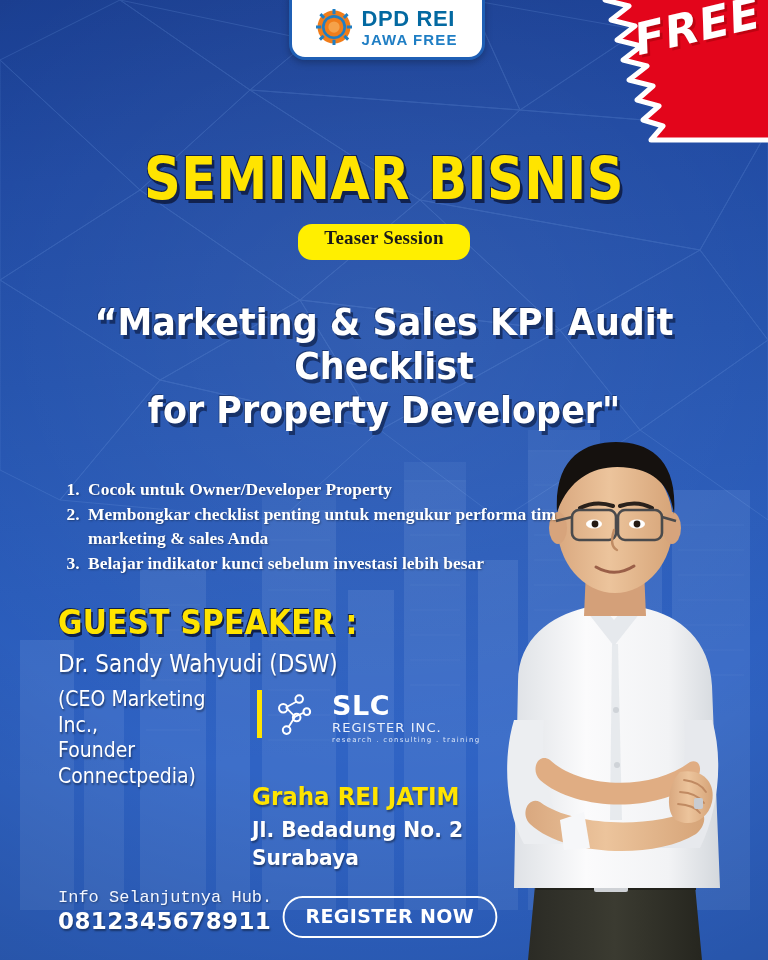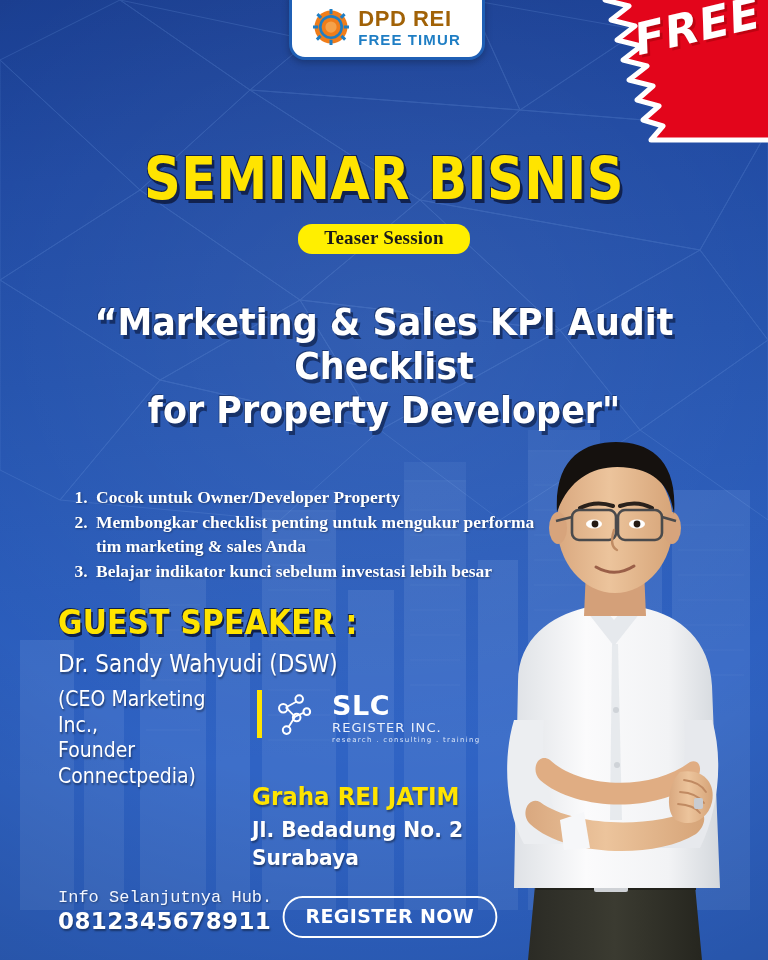--- a/index.html
+++ b/index.html
@@ -18,21 +18,21 @@
 
   
   .logo-card{
     position:absolute;left:289px;top:-16px;width:196px;height:76px;
     background:#fff;border:3px solid #1f5fb5;border-radius:16px;
     display:flex;align-items:center;justify-content:center;gap:9px;
     box-shadow:0 3px 7px rgba(0,0,0,.25);padding-top:10px;
   }
   .rei-mark{width:36px;height:36px;flex:0 0 36px;}
   .logo-text{line-height:1;}
-  .logo-l1{font-size:22px;font-weight:bold;color:#a16207;letter-spacing:.6px;}
+  .logo-l1{font-size:22px;font-weight:bold;color:#0369a1;letter-spacing:.6px;}
   .logo-l2{font-size:15px;font-weight:bold;color:#1f7ec4;letter-spacing:1.1px;margin-top:2px;}
 
   
   .free-burst{position:absolute;right:-22px;top:-40px;width:235px;height:180px;}
   .free-burst svg{width:100%;height:100%;overflow:visible;}
   .free-label{
     position:absolute;left:78px;top:36px;transform:rotate(-13deg);
     color:#fff;font-size:44px;font-weight:bold;font-style:italic;
     letter-spacing:1px;text-shadow:2px 3px 0 rgba(120,0,0,.35);
     font-family:"DejaVu Sans",sans-serif;white-space:nowrap;
@@ -42,38 +42,38 @@
   .seminar{
     position:absolute;left:0;right:0;top:145px;text-align:center;
     font-family:"DejaVu Sans",sans-serif;font-weight:bold;font-size:58px;
     color:#FFE400;letter-spacing:.5px;transform:scaleX(.88);
     text-shadow:3px 4px 0 #11224f, -1px -1px 0 #11224f, 1px -1px 0 #11224f, -1px 1px 0 #11224f;
   }
   .teaser-wrap{position:absolute;left:0;right:0;top:224px;text-align:center;}
   .teaser{
     display:inline-block;background:#FFEF00;color:#1a1a1a;
     font-family:"Liberation Serif",serif;font-weight:bold;font-size:19px;
-    padding:3px 26px 5px;border-radius:14px;letter-spacing:.2px;
+    padding:3px 26px 11px;border-radius:14px;letter-spacing:.2px;
   }
 
   
   .headline{
     position:absolute;left:18px;right:18px;top:300px;text-align:center;
     font-family:"DejaVu Sans",sans-serif;font-weight:bold;font-size:38px;
     line-height:1.16;color:#ffffff;transform:scaleX(.92);
     text-shadow:3px 4px 0 rgba(10,25,60,.62), -1px -1px 0 rgba(10,25,60,.5);
   }
 
   
   .bullets{
     position:absolute;left:58px;top:477px;width:500px;
     font-family:"Liberation Serif",serif;font-weight:bold;font-size:17.5px;
     color:#fff;line-height:1.38;text-shadow:1px 1px 2px rgba(0,0,0,.35);
   }
-  .bullets ol{margin:8px;padding-left:26px;}
+  .bullets ol{margin:0;padding-left:26px;}
   .bullets li{margin-bottom:1px;padding-left:4px;}
 
   
   .gs-title{
     position:absolute;left:58px;top:603px;
     font-family:"DejaVu Sans",sans-serif;font-weight:bold;font-size:33px;
     color:#FFE400;transform:scaleX(.9);transform-origin:left center;letter-spacing:.3px;
     text-shadow:2px 3px 0 #10204a,-1px -1px 0 #10204a;
   }
   .gs-name{
@@ -294,21 +294,21 @@
         <rect x="0" y="22" width="7" height="4"></rect>
           <rect x="41" y="22" width="7" height="4"></rect>
         <rect x="6" y="6" width="4" height="7" transform="rotate(-45 8 9)"></rect>
         <rect x="38" y="35" width="4" height="7" transform="rotate(-45 40 38)"></rect>
         <rect x="38" y="6" width="4" height="7" transform="rotate(45 40 9)"></rect>
         <rect x="6" y="35" width="4" height="7" transform="rotate(45 8 38)"></rect>
       </g>
     </svg>
     <div class="logo-text">
       <div class="logo-l1">DPD REI</div>
-      <div class="logo-l2">FREE TIMUR</div>
+      <div class="logo-l2">JAWA FREE</div>
     </div>
   </div>
 
   <div class="free-burst">
     <svg viewBox="0 0 235 180">
       <path d="M235,-10 L235,180 L96,180 L108,166 L88,160 L104,146 L82,140 L98,126
                L74,120 L92,106 L68,100 L86,86 L62,80 L80,66 L56,60 L74,46 L50,40
                L70,26 L46,20 L66,6 L44,0 L64,-12 Z" fill="#E3051B" stroke="#ffffff" stroke-width="5" stroke-linejoin="round"></path>
     </svg>
     <div class="free-label">FREE !</div>

